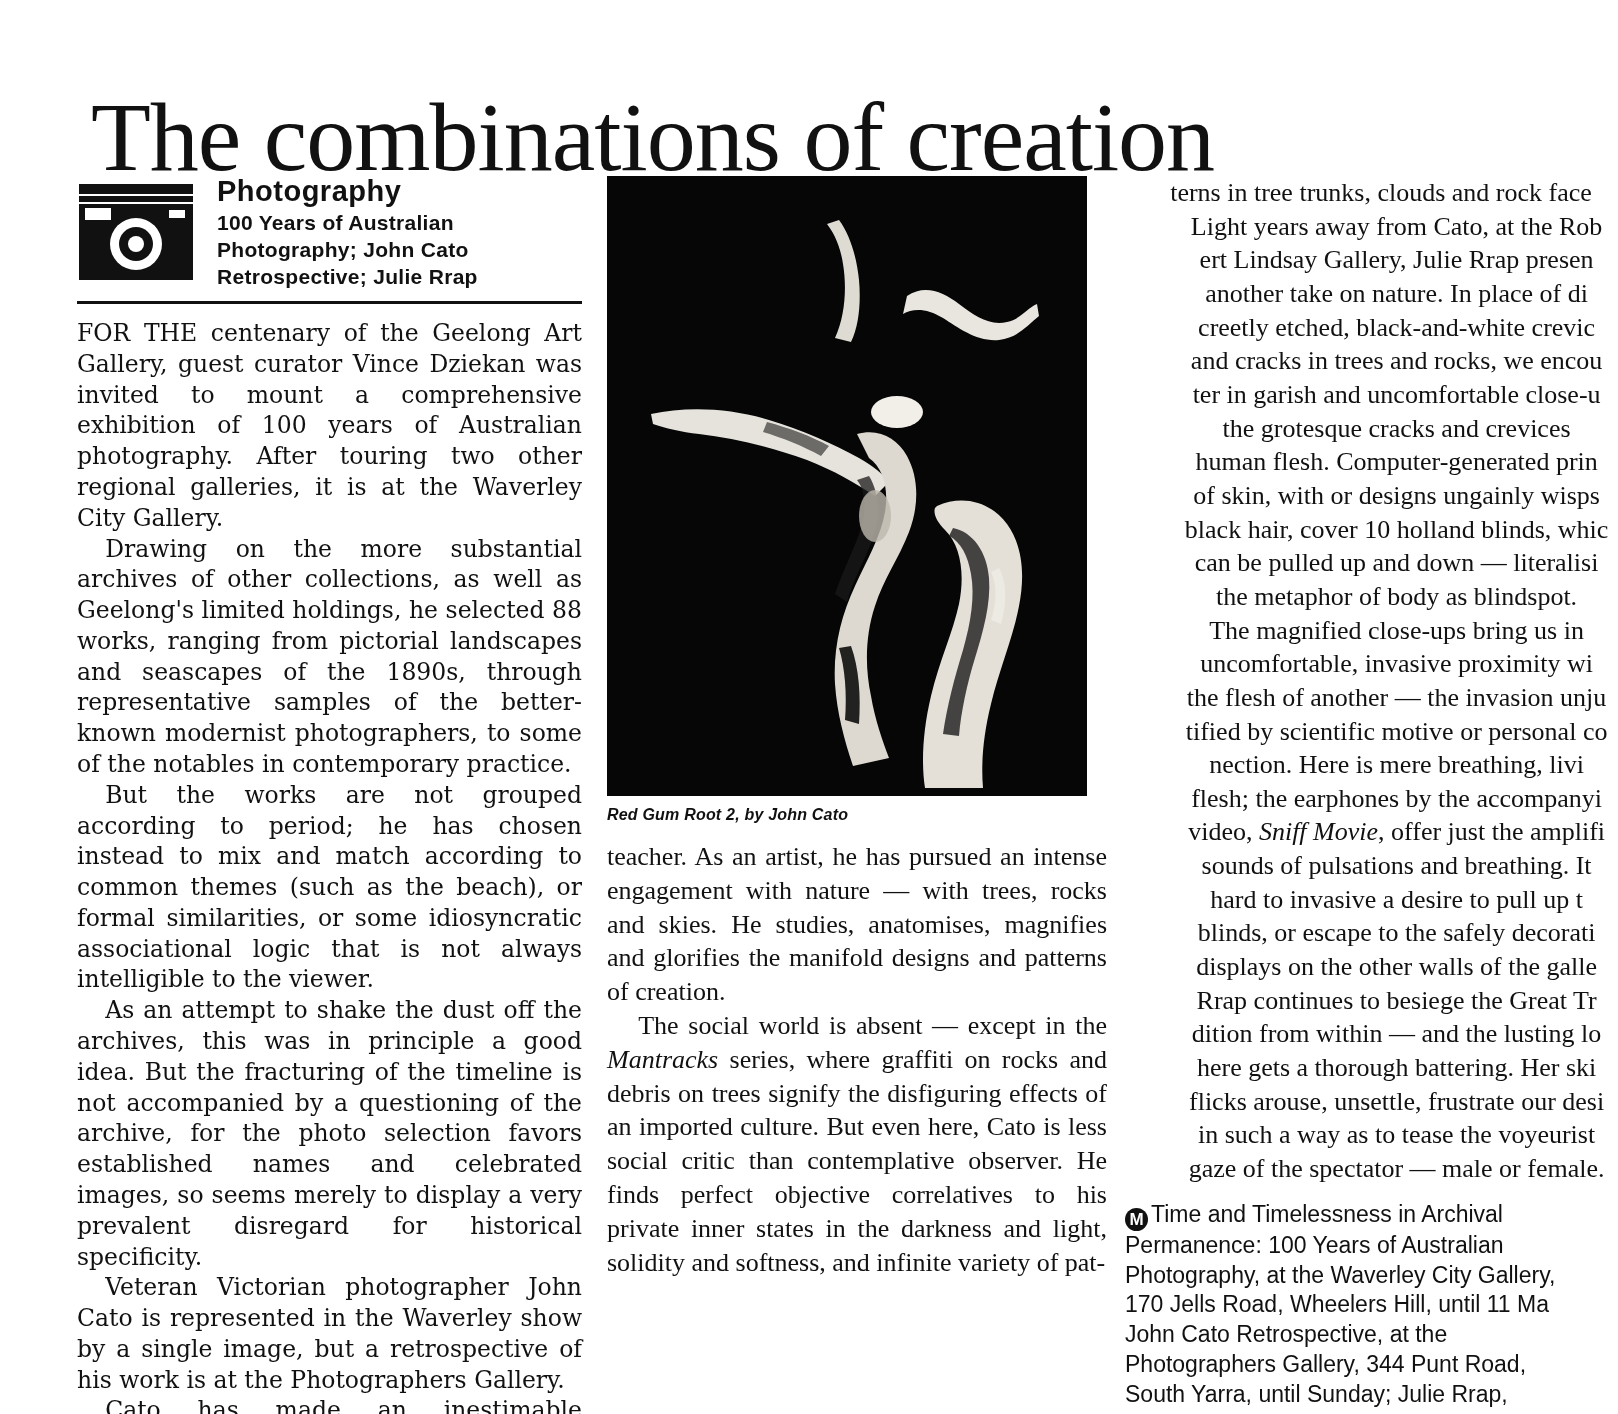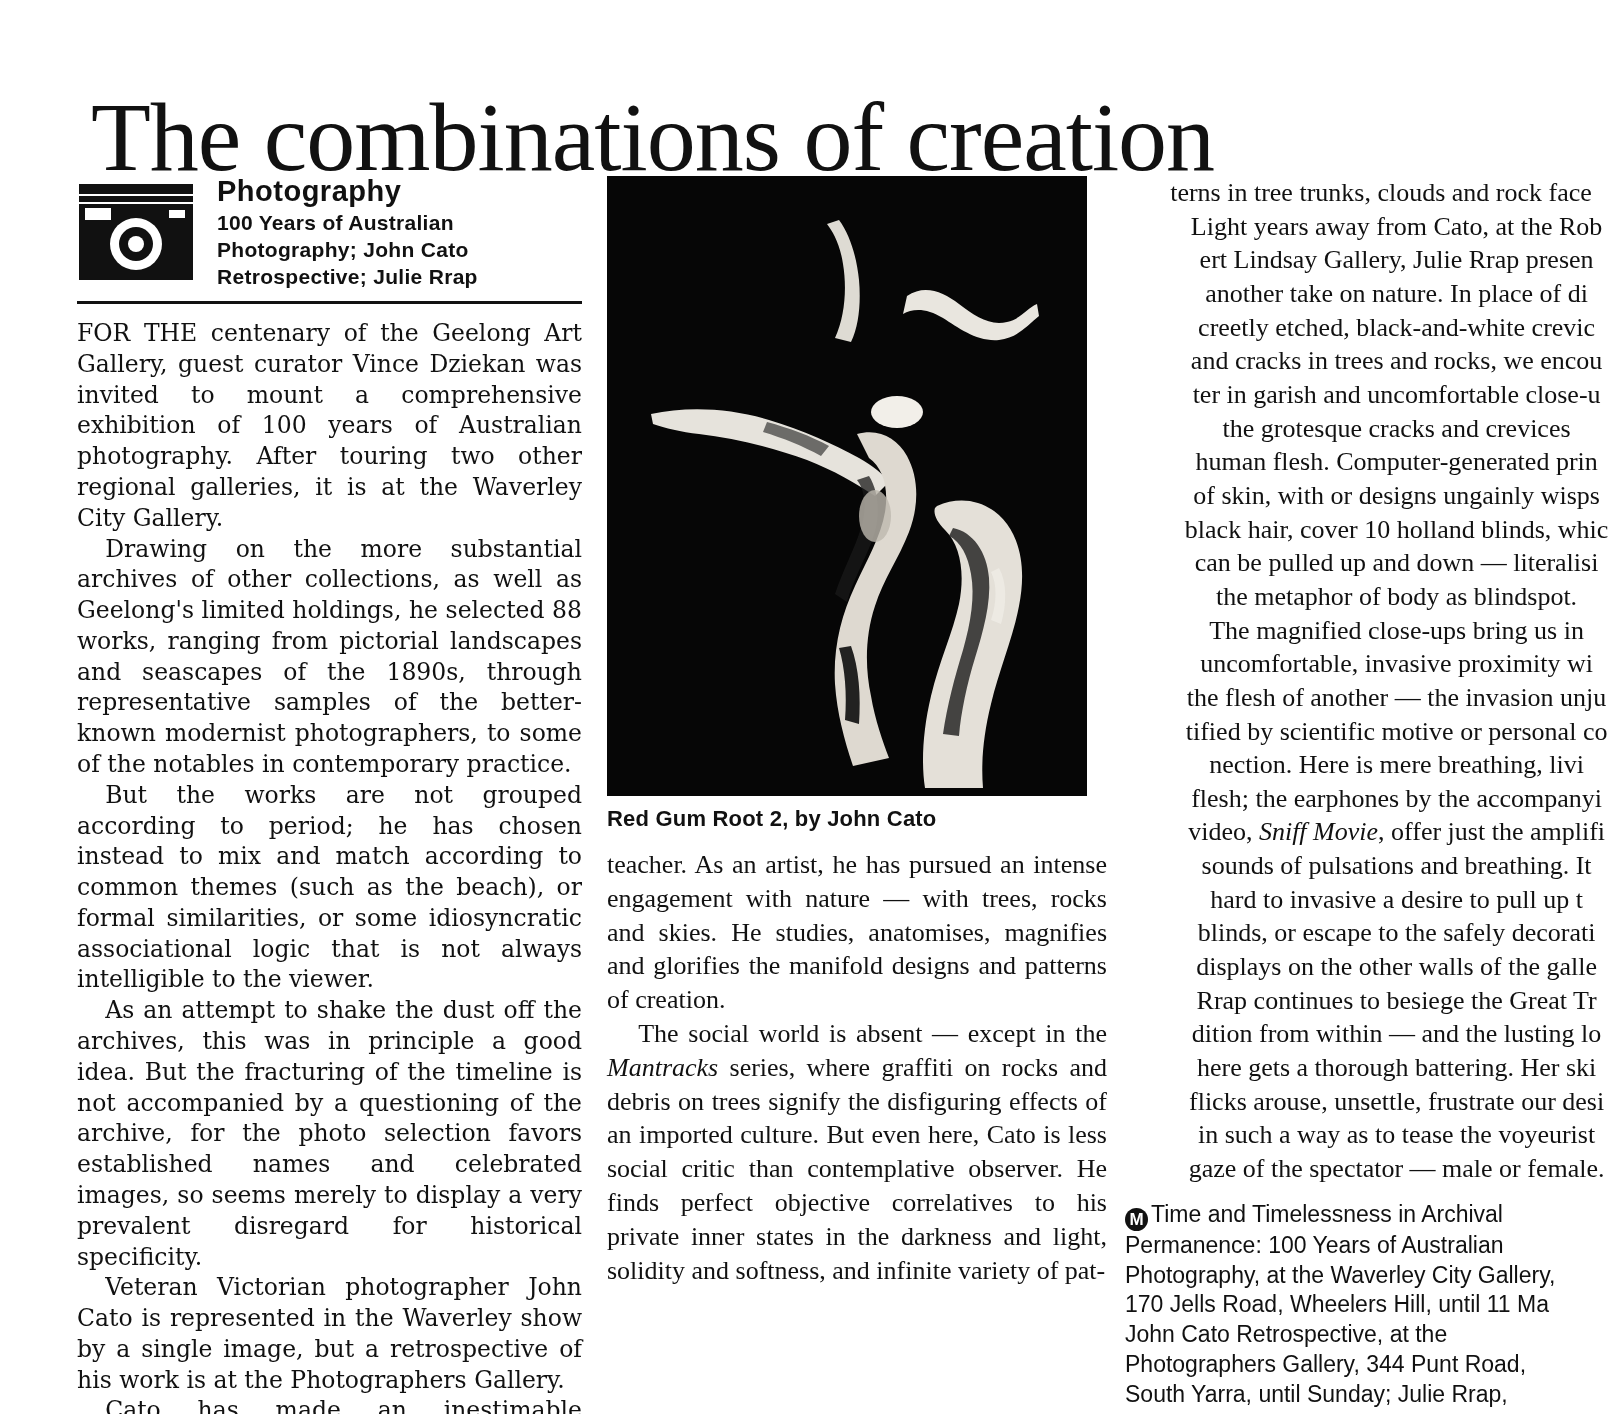--- a/index.html
+++ b/index.html
@@ -105,24 +105,25 @@
     width: 480px;
     height: 620px;
     background: #050505;
     position: relative;
     overflow: hidden;
     display: block;
   }
   .caption {
     font-family: "Liberation Sans", sans-serif;
     font-weight: bold;
-    font-size: 22px;
+    font-size: 16px;
     color: #111;
     margin: 10px 0 16px 0;
     letter-spacing: 0.2px;
+    font-style: italic;
   }
 
   
   .col-3 .body-text p {
     font-family: "Liberation Serif", serif;
     font-size: 26px;
     line-height: 1.295;
     text-align: center;
     white-space: nowrap;
     overflow: hidden;

